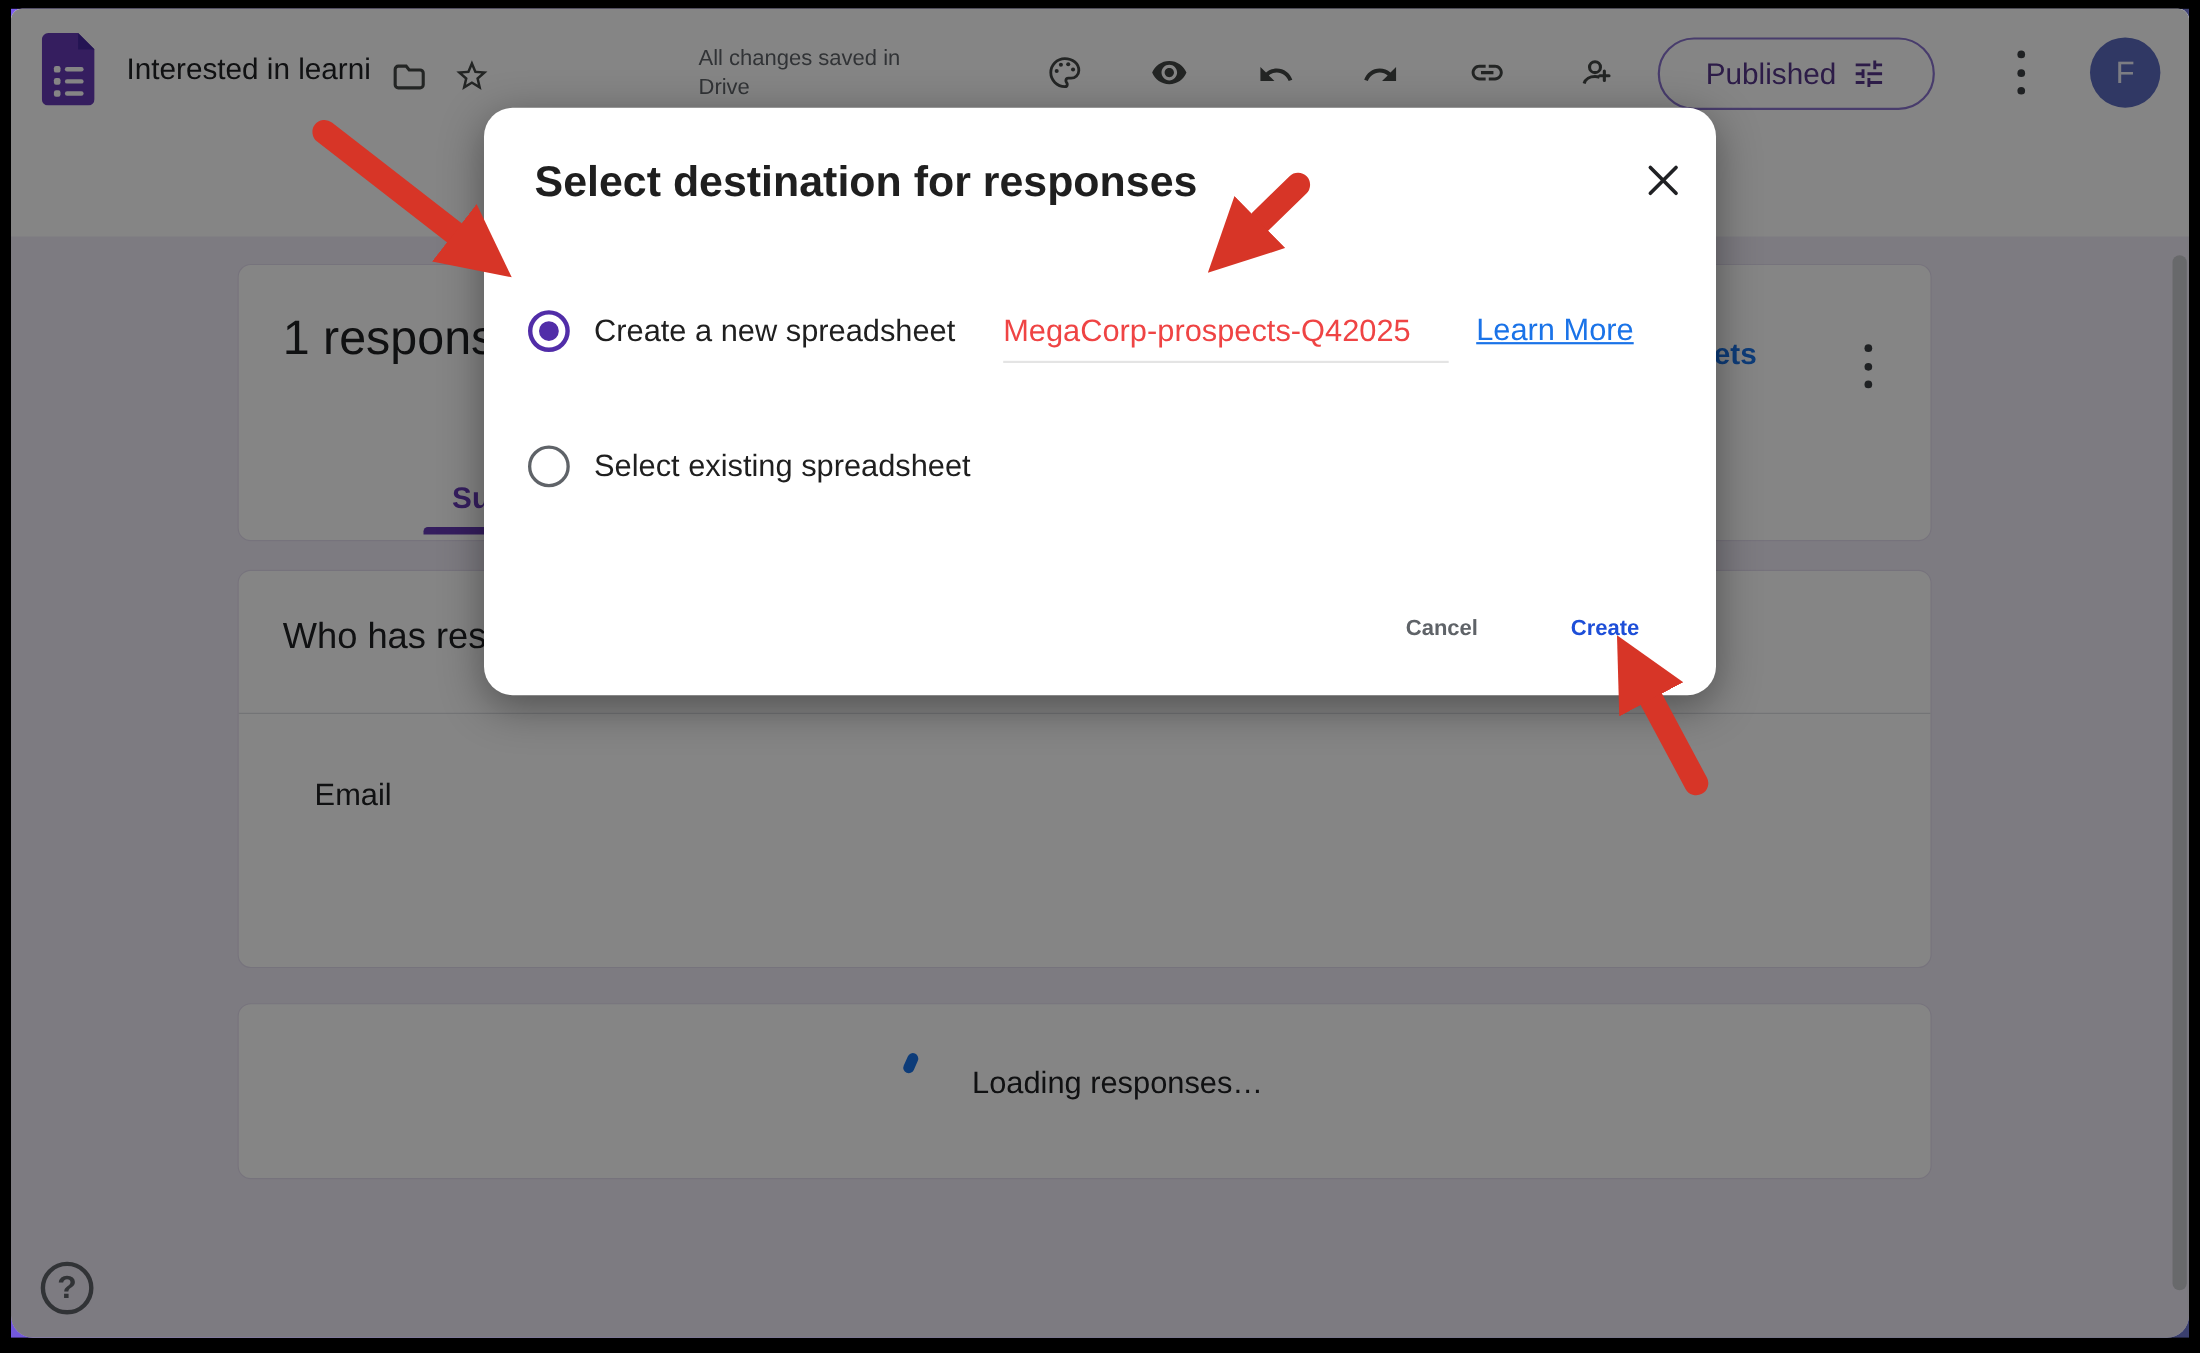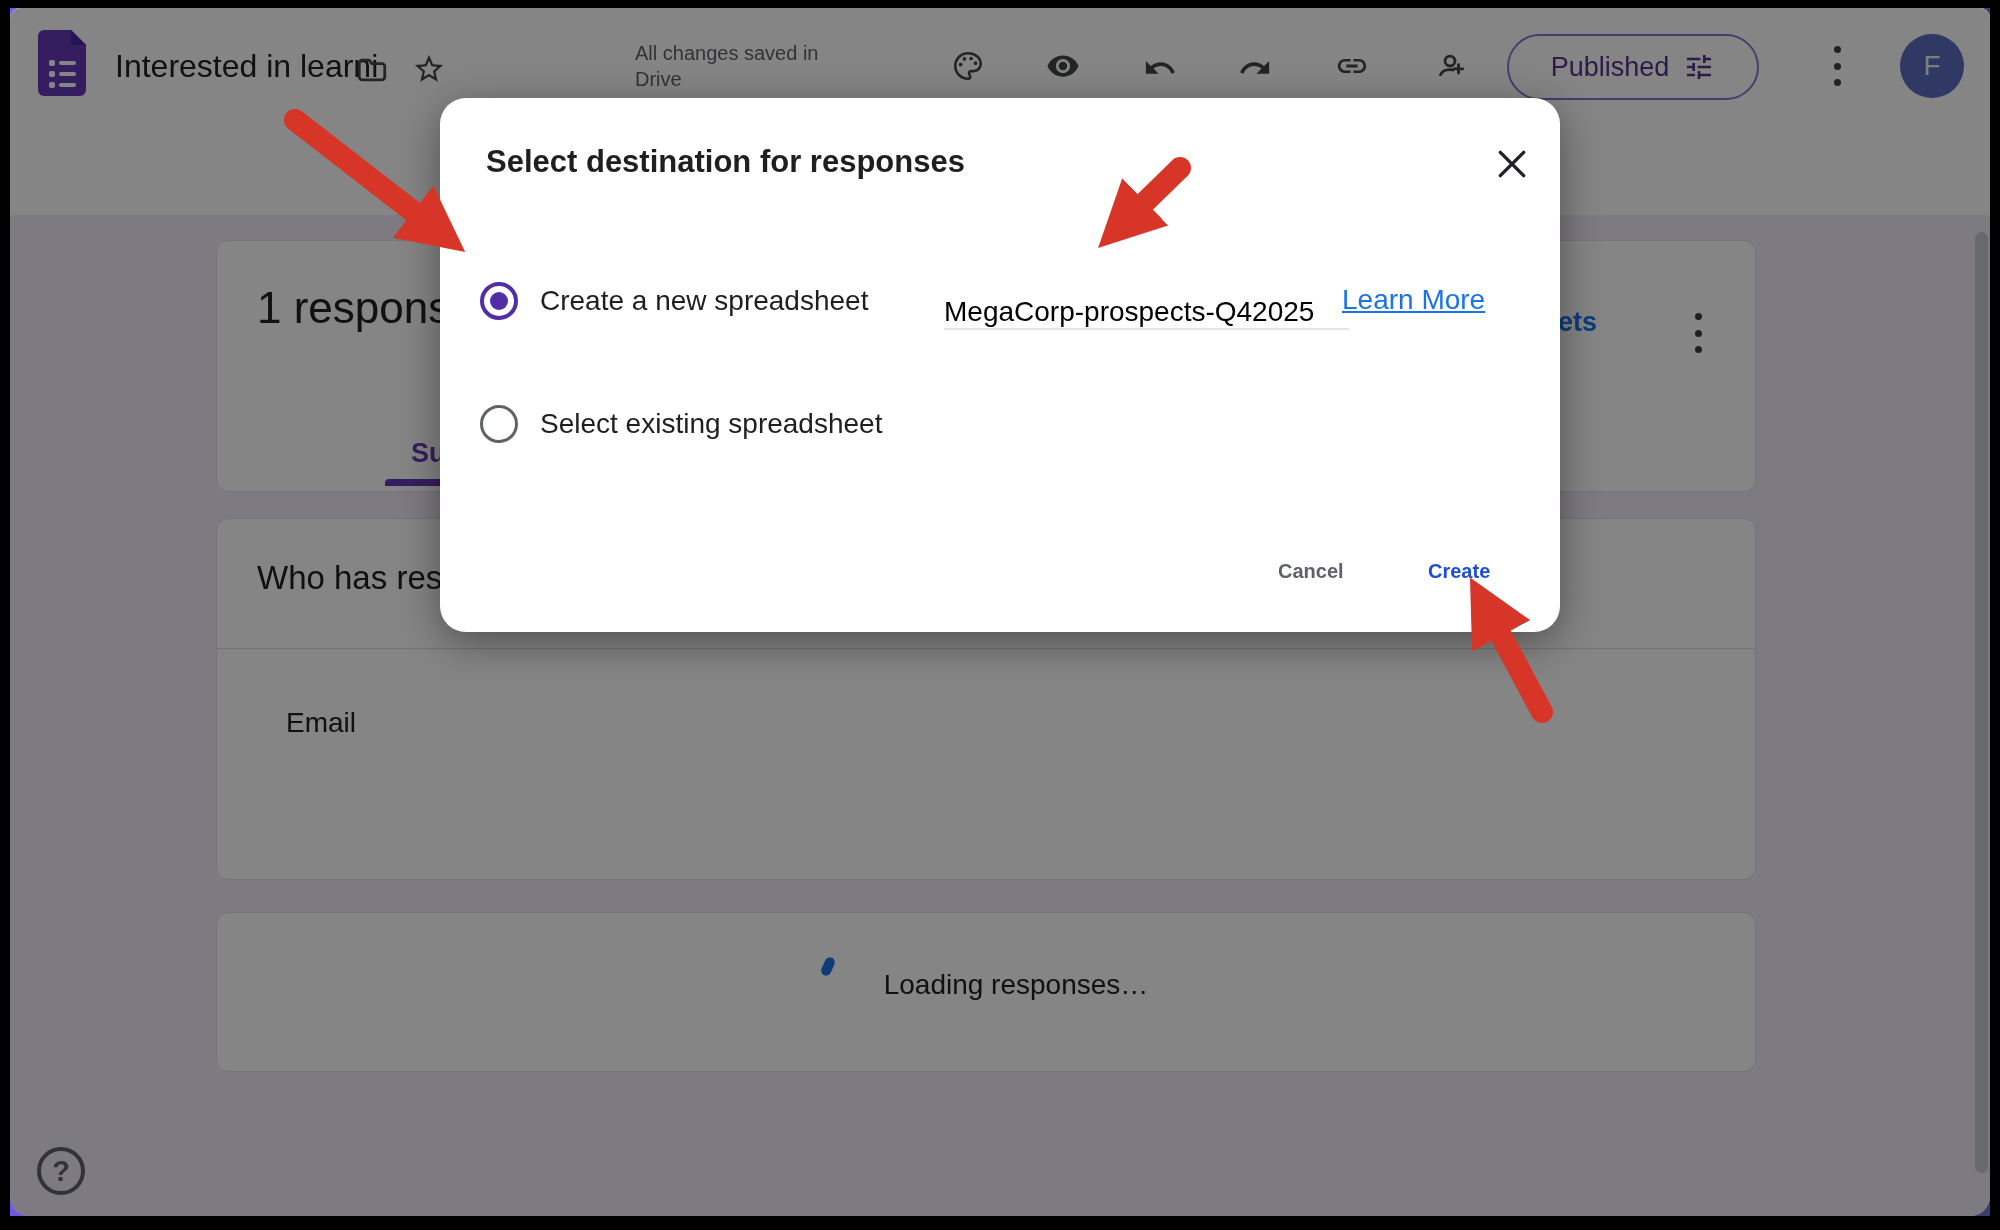--- a/index.html
+++ b/index.html
@@ -3,21 +3,21 @@
 <meta charset="utf-8">
 <style>
   * { margin:0; padding:0; box-sizing:border-box; }
   html,body { width:2000px; height:1230px; background:#000; font-family:"Liberation Sans", sans-serif; overflow:hidden; }
   .screen { position:absolute; left:10px; top:8px; width:1980px; height:1208px;
             background:linear-gradient(100deg,#7b5cf0 0%, #4a4488 55%, #3a3f6e 100%); }
   .page { position:absolute; inset:0; background:#f0ebf8; border-radius:10px 10px 20px 20px; overflow:hidden; }
 
   
   .topbar { position:absolute; left:0; top:0; width:100%; height:207px; background:#ffffff; z-index:1; }
-  .doc-title { position:absolute; left:105px; top:40px; font-size:32px; color:#202124; white-space:nowrap; }
+  .doc-title { position:absolute; left:105px; top:40px; font-size:27px; color:#202124; white-space:nowrap; }
   .tb-icon { position:absolute; width:34px; height:34px; color:#444746; }
   .saved { position:absolute; left:625px; top:32px; width:230px; font-size:20px; line-height:26px; color:#5f6368; }
   .pub-btn { position:absolute; left:1497px; top:26px; width:252px; height:66px; border:2px solid #8a74d0;
              border-radius:34px; display:flex; align-items:center; justify-content:center; gap:14px;
              color:#56368a; font-size:27px; background:#fff; cursor:pointer; }
   .avatar { position:absolute; left:1890px; top:26px; width:64px; height:64px; border-radius:50%;
             background:#5c6bc0; color:#eef0fb; font-size:28px; display:flex; align-items:center; justify-content:center; }
   .kebab { position:absolute; width:8px; height:40px; display:flex; flex-direction:column; justify-content:space-between; }
   .kebab i { width:7px; height:7px; border-radius:50%; background:#3c4043; }
 
@@ -41,31 +41,31 @@
   .loading-text { position:absolute; left:0; width:100%; top:56px; text-align:center; padding-left:60px; font-size:28px; color:#202124; }
 
   .help-btn { position:absolute; left:27px; top:1139px; width:48px; height:48px; border:4px solid #5f6368; border-radius:50%;
               color:#5f6368; font-size:29px; font-weight:bold; display:flex; align-items:center; justify-content:center; z-index:1; }
   .scroll-thumb { position:absolute; right:2px; top:224px; width:13px; height:941px; background:#c8cacd; border-radius:7px; z-index:1; }
 
   
   .scrim { position:absolute; inset:0; background:rgba(0,0,0,0.48); z-index:10; }
   .dialog { position:absolute; left:430px; top:90px; width:1120px; height:534px; background:#fff; border-radius:26px;
             box-shadow:0 10px 40px rgba(0,0,0,.4); z-index:20; }
-  .dlg-title { position:absolute; left:46px; top:46px; font-size:31px; font-weight:bold; color:#1f1f1f; }
+  .dlg-title { position:absolute; left:46px; top:46px; font-size:39px; font-weight:bold; color:#1f1f1f; }
   .dlg-close { position:absolute; left:1052px; top:46px; width:40px; height:40px; cursor:pointer; color:#202124; }
   .radio-row { position:absolute; left:40px; display:flex; align-items:center; gap:22px; }
   .row1 { top:184px; } .row2 { top:307px;justify-content:center; }
   .radio { width:38px; height:38px; border-radius:50%; flex:0 0 auto; }
   .radio.sel { border:4px solid #512da8; display:flex; align-items:center; justify-content:center; }
   .radio.sel i { width:18px; height:18px; border-radius:50%; background:#512da8; }
   .radio.unsel { border:3px solid #5f6368; }
   .radio-label { font-size:28px; color:#1f1f1f; white-space:nowrap; }
   .name-input { position:absolute; left:472px; top:176px; width:405px; height:56px; border:none;
-                border-bottom:2px solid #e4e4e4; font-size:28px; color:#000000; display:flex; align-items:flex-end;margin-left:32px; }
+                border-bottom:2px solid #e4e4e4; font-size:28px; color:#ef4444; display:flex; align-items:center; }
   .learn-more { position:absolute; left:902px; top:186px; font-size:28px; color:#1a73e8; text-decoration:underline; cursor:pointer; }
   .dlg-btn { position:absolute; top:444px; height:58px; padding:0 26px; font-size:20px; font-weight:bold;
              display:flex; align-items:center; border-radius:8px; cursor:pointer; }
   .btn-cancel { left:812px; color:#5f6368; }
   .btn-create { left:962px; color:#1d4ed8; }
 
   .arrows { position:absolute; inset:0; z-index:30; pointer-events:none; }
 </style>
 </head>
 <body>

